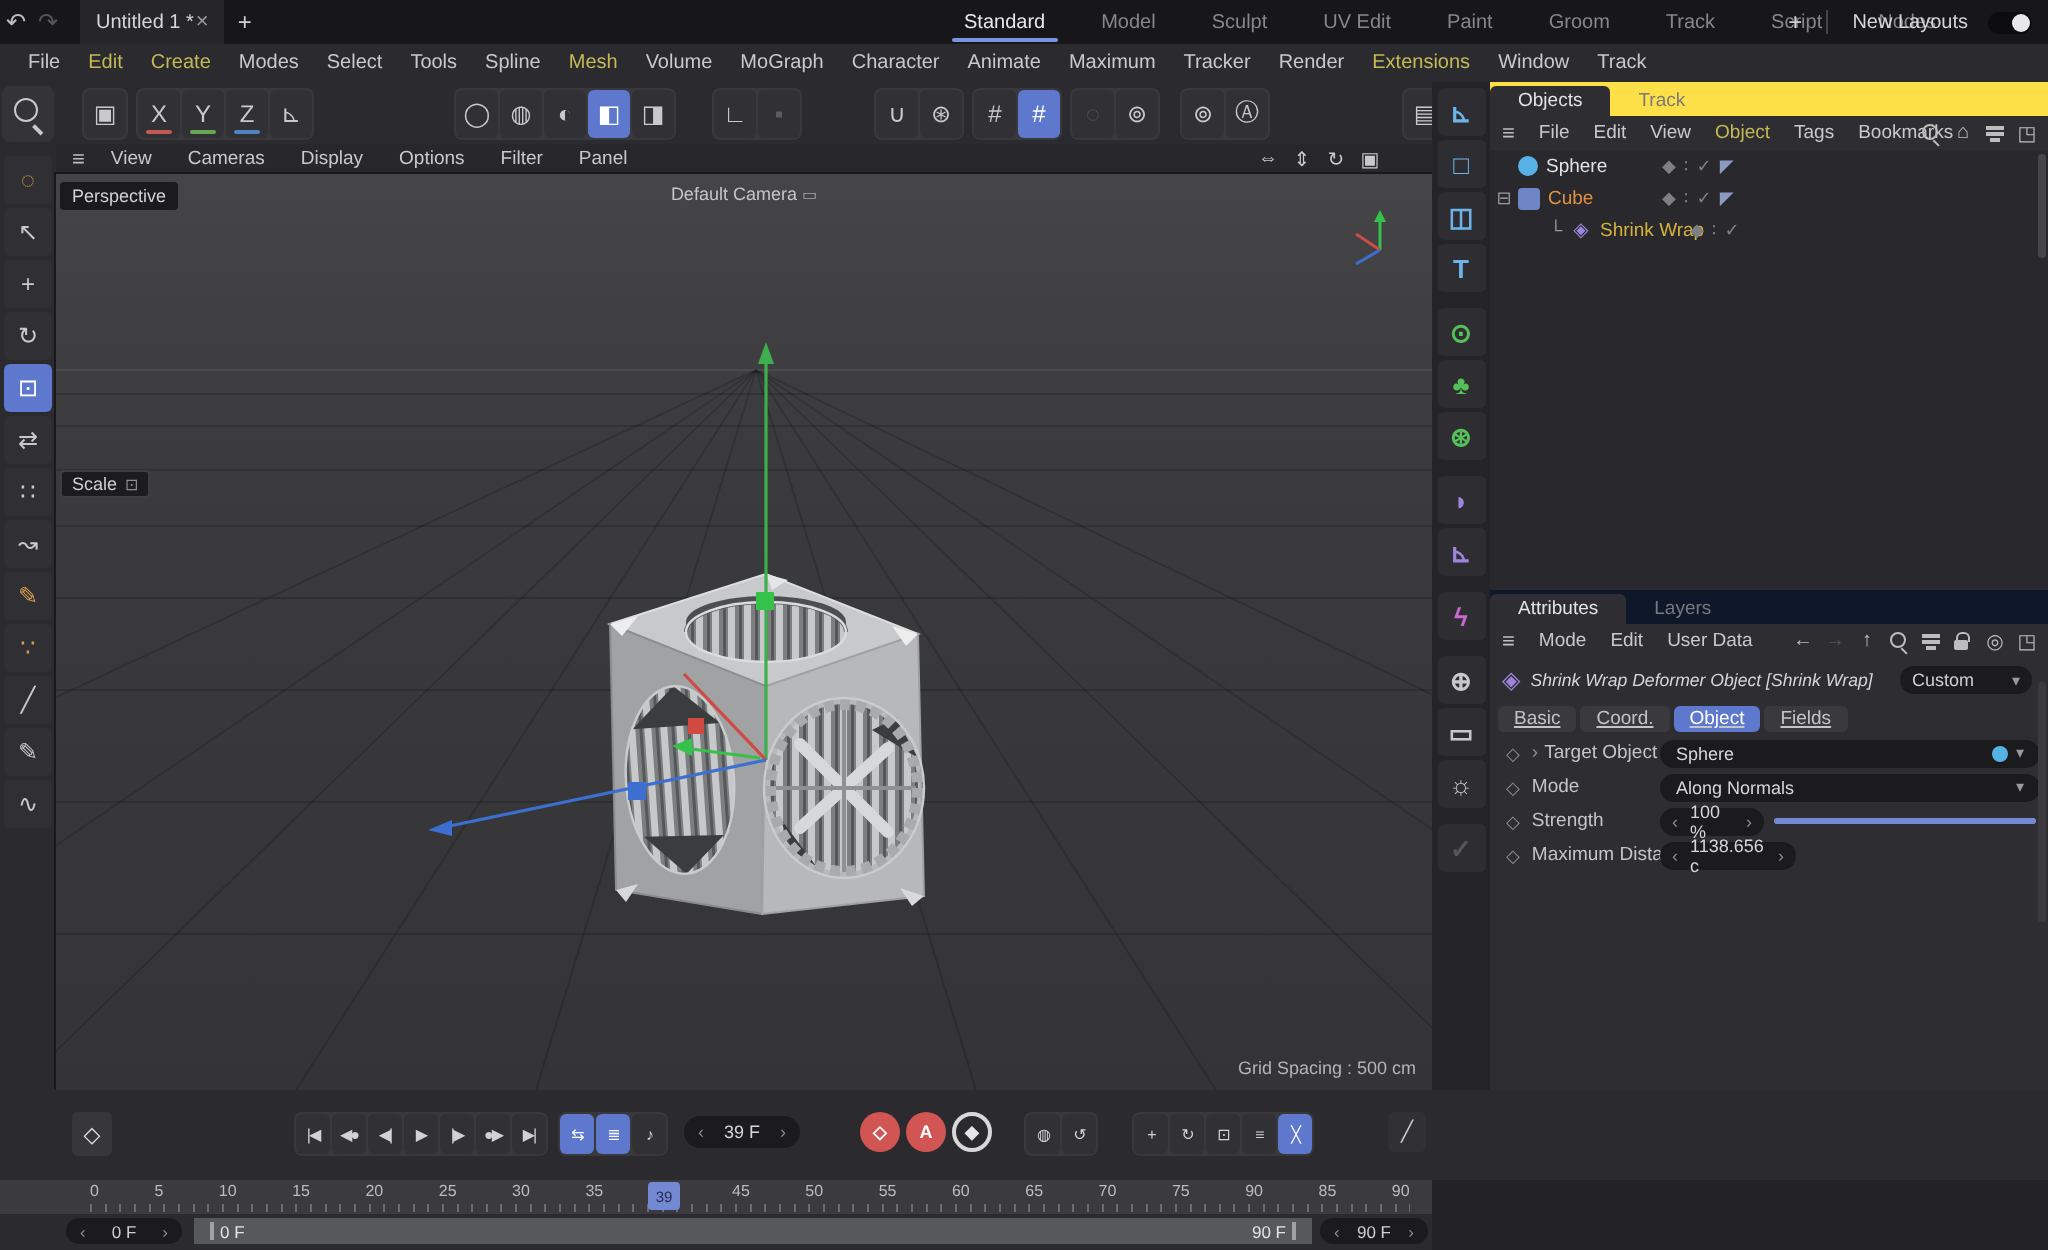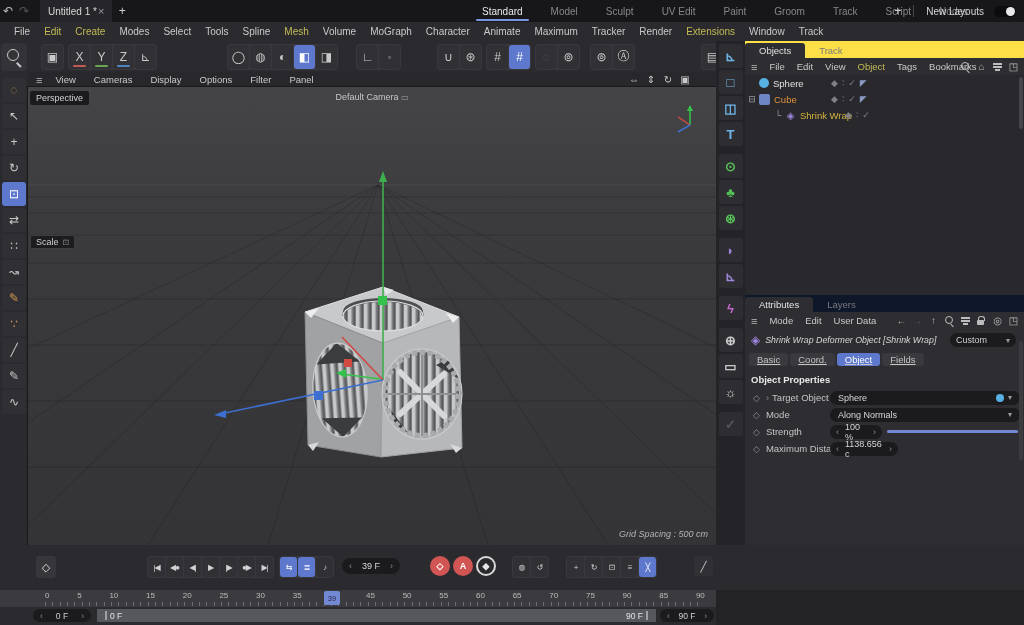--- a/index.html
+++ b/index.html
@@ -54,21 +54,21 @@
   .vp-menu { position:absolute; left:28px; top:72px; width:688px; height:15px; background:#28282c; display:flex; align-items:center; gap:0; padding-left:4px; }
   .vp-menu .menu-item { padding:0 9px; font-size:9.5px; }
   .vp-ham { color:#bdbdbf; font-size:11px; padding:0 4px; }
   .vp-nav { position:absolute; right:24px; top:1px; display:flex; gap:3px; }
   .vp-nav .nbtn { width:14px; height:13px; display:flex; align-items:center; justify-content:center; color:#c9c9cb; font-size:10px; }
   .viewport { position:absolute; left:28px; top:87px; width:688px; height:458px; background:linear-gradient(#454548 0%, #3b3b3e 30%, #343437 100%); outline:1px solid #19191c; overflow:hidden; }
   .vp-label { position:absolute; left:2px; top:4px; background:rgba(20,20,23,.85); color:#d2d2d4; font-size:9px; padding:2px 6px; border-radius:2px; }
   .vp-camlabel { position:absolute; left:0; right:0; top:5px; text-align:center; color:#c6c6c8; font-size:9px; }
   .vp-camlabel .cam { color:#a8a8aa; font-size:8px; }
   .vp-tooltip { position:absolute; left:2px; top:148px; background:#1c1c1f; border:1px solid #3e3e42; color:#cfcfd1; font-size:9px; padding:1px 5px; border-radius:2px; display:flex; gap:4px; align-items:center; }
-  .vp-grid-label { position:absolute; right:8px; bottom:6px; color:#b4b4b6; font-size:9px;font-style:italic; }
+  .vp-grid-label { position:absolute; right:8px; bottom:6px; color:#b4b4b6; font-size:9px; }
   .gizmo { position:absolute; right:14px; top:16px; }
 
   
   .mid-col { position:absolute; left:716px; top:41px; width:29px; height:504px; background:#242428; display:flex; flex-direction:column; align-items:center; padding-top:2px; }
   .rtool { width:24px; height:24px; margin:1px 0; display:flex; align-items:center; justify-content:center; border-radius:3px; background:#2e2e32; color:#c9c9cb; font-size:13px; font-weight:bold; }
   .rtool.blue { color:#6db5e8; }
   .rtool.green { color:#55c057; }
   .rtool.purple { color:#9d85dd; }
   .rtool.magenta { color:#c86ad0; }
   .rtool.dim { color:#56565a; }
@@ -662,21 +662,20 @@
     </div>
 
     <div class="sec-tabs">
 
     <span class="stab"><span class="g">Basic</span></span>
         <span class="stab"><span class="g">Coord.</span></span>
         <span class="stab active"><span class="g">Object</span></span>
         <span class="stab"><span class="g">Fields</span></span>
       </div>
 
-    <div class="sec-head">Object Properties</div>
 
     <div class="prow">
       <span class="pd">◇</span>
       <span class="parrow">›</span>
       <span>Target Object</span>
       <span class="pctrl wide">
         <span class="flex">Sphere</span>
         <span class="bluedot"></span>
         <span class="ddv">▾</span>
       </span>

